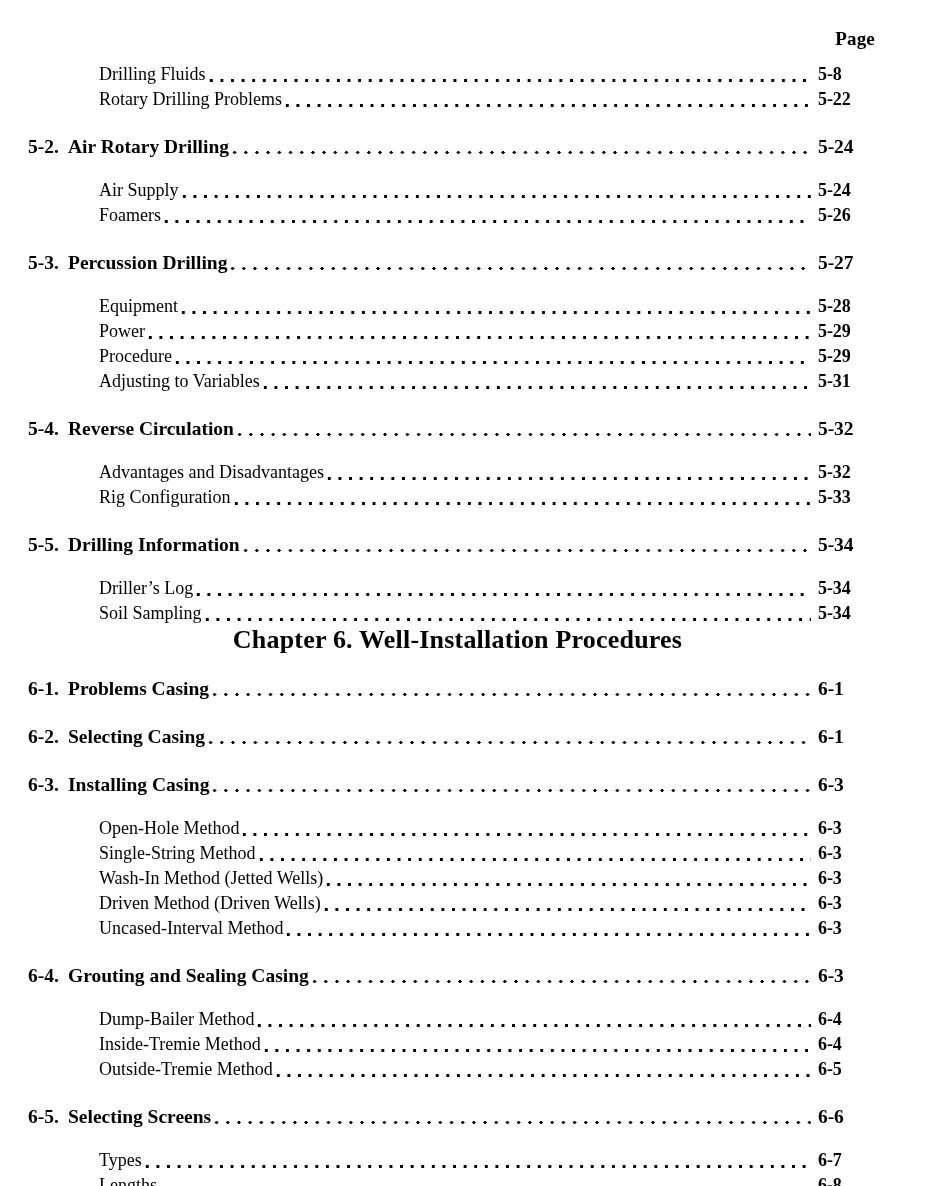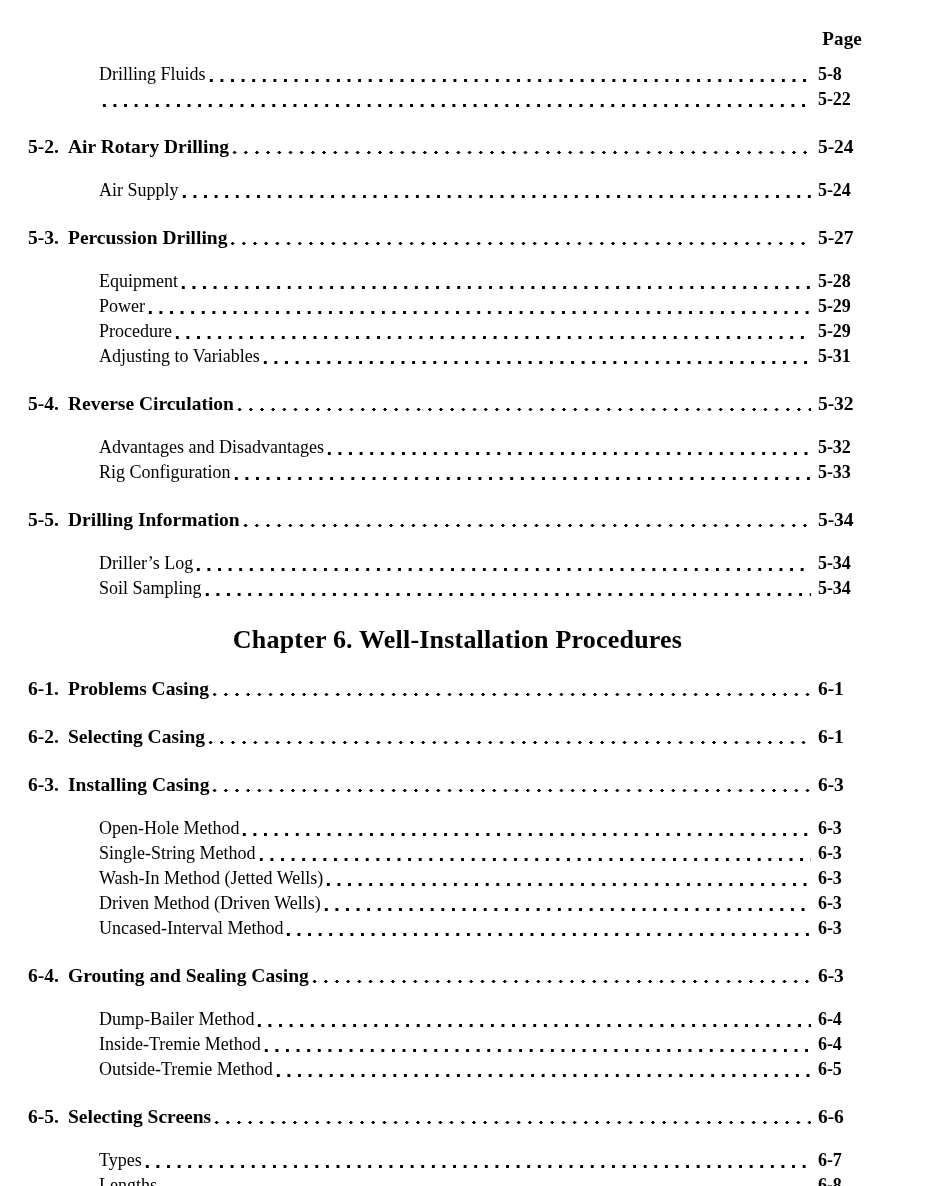--- a/index.html
+++ b/index.html
@@ -20,21 +20,21 @@
     position: absolute;
     inset: 0;
     width: 951px;
     height: 1186px;
   }
 
   
   .page-header {
     position: absolute;
     top: 28px;
-    left: 0;
+    left: 13px;
     width: 862px;
     text-align: right;
     font-size: 19px;
     font-weight: 700;
     letter-spacing: 0.2px;
   }
 
   
   .toc {
     position: absolute;
@@ -147,36 +147,42 @@
 
   <div class="page-header">Page</div>
 
   <div class="toc" id="toc5">
       <div class="toc-entry level-2">
         <span class="label">Drilling Fluids</span>
         <span class="leader"></span>
         <span class="pageno">5-8</span>
       </div>
       <div class="toc-entry level-2">
+        <span class="label">Rotary Drilling Problems</span>
         <span class="leader"></span>
         <span class="pageno">5-22</span>
       </div>
       <div class="gap-lg"></div>
       <div class="toc-entry level-1">
         <span class="num">5-2.</span>
         <span class="label">Air Rotary Drilling</span>
         <span class="leader"></span>
         <span class="pageno">5-24</span>
       </div>
       <div class="gap-md"></div>
       <div class="toc-entry level-2">
         <span class="label">Air Supply</span>
         <span class="leader"></span>
         <span class="pageno">5-24</span>
       </div>
+      <div class="toc-entry level-2">
+        <span class="label">Foamers</span>
+        <span class="leader"></span>
+        <span class="pageno">5-26</span>
+      </div>
       <div class="gap-lg"></div>
       <div class="toc-entry level-1">
         <span class="num">5-3.</span>
         <span class="label">Percussion Drilling</span>
         <span class="leader"></span>
         <span class="pageno">5-27</span>
       </div>
       <div class="gap-md"></div>
       <div class="toc-entry level-2">
         <span class="label">Equipment</span>

